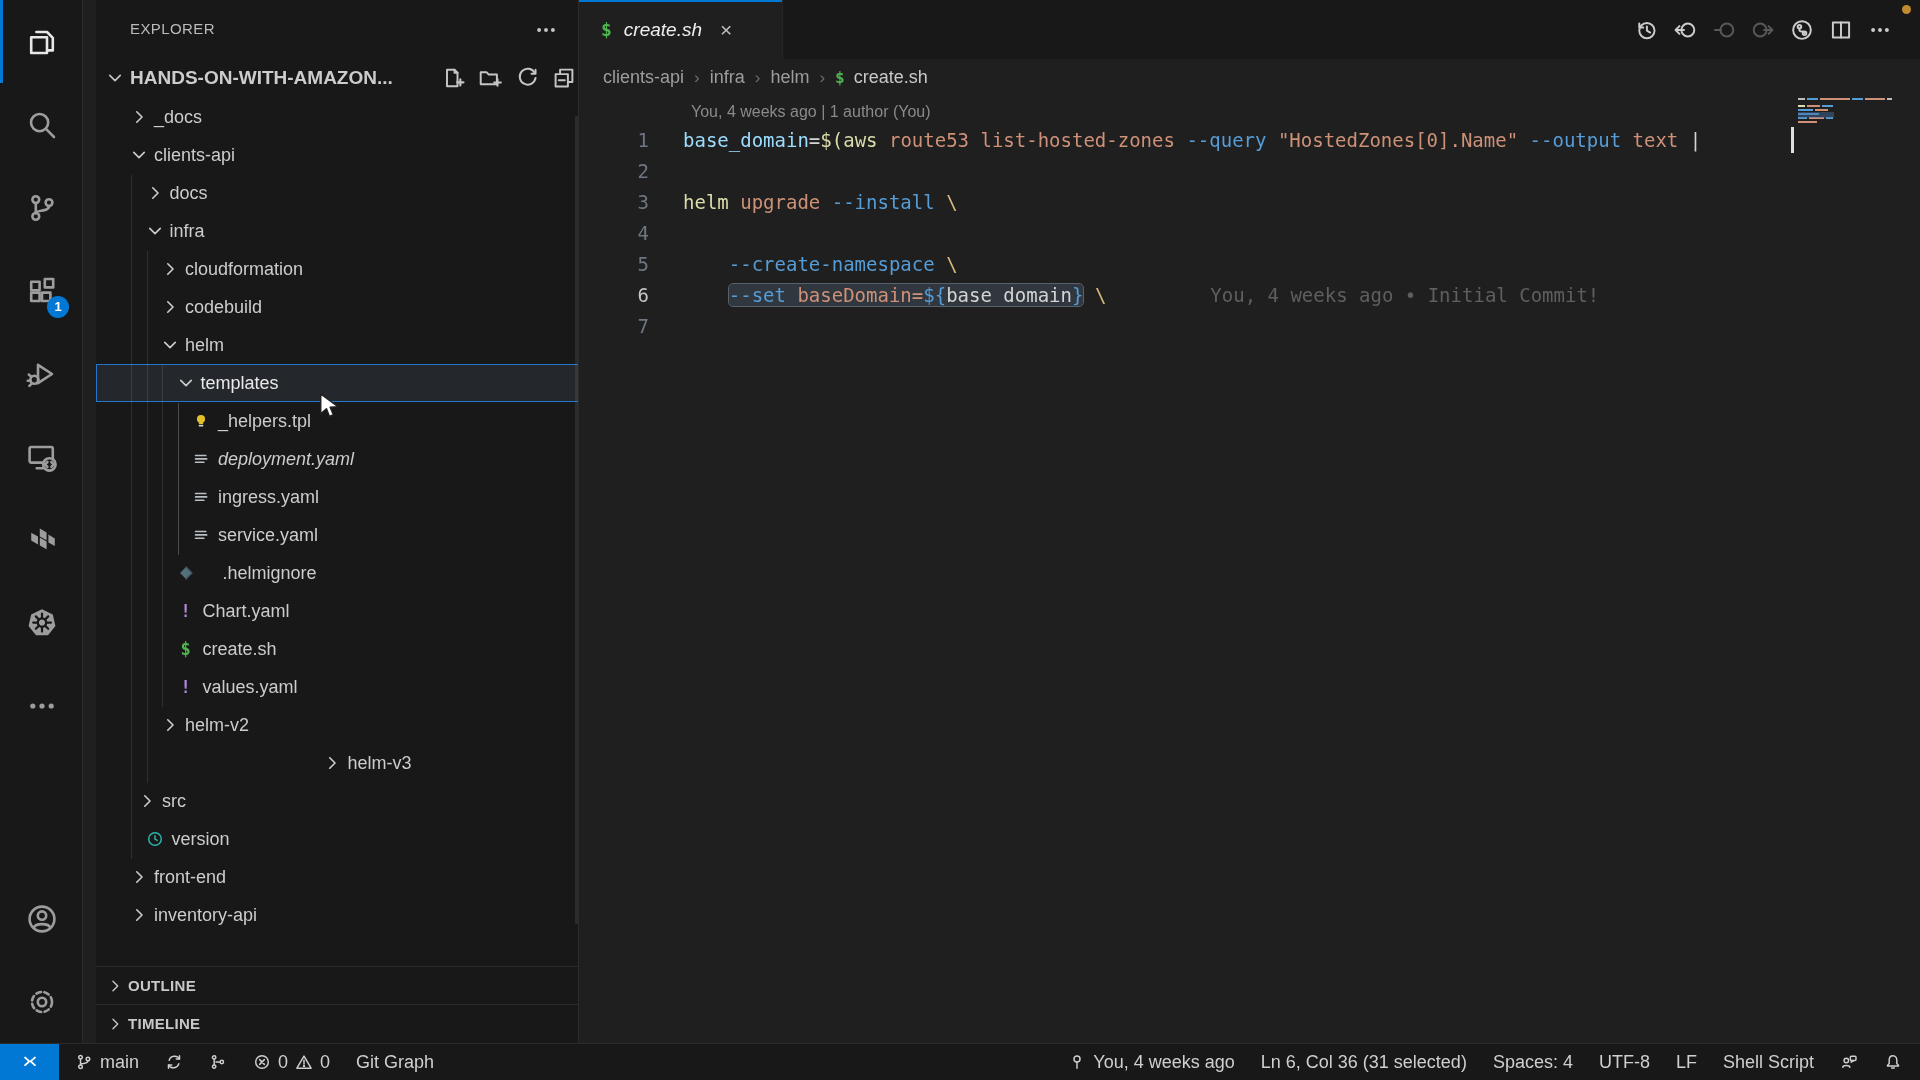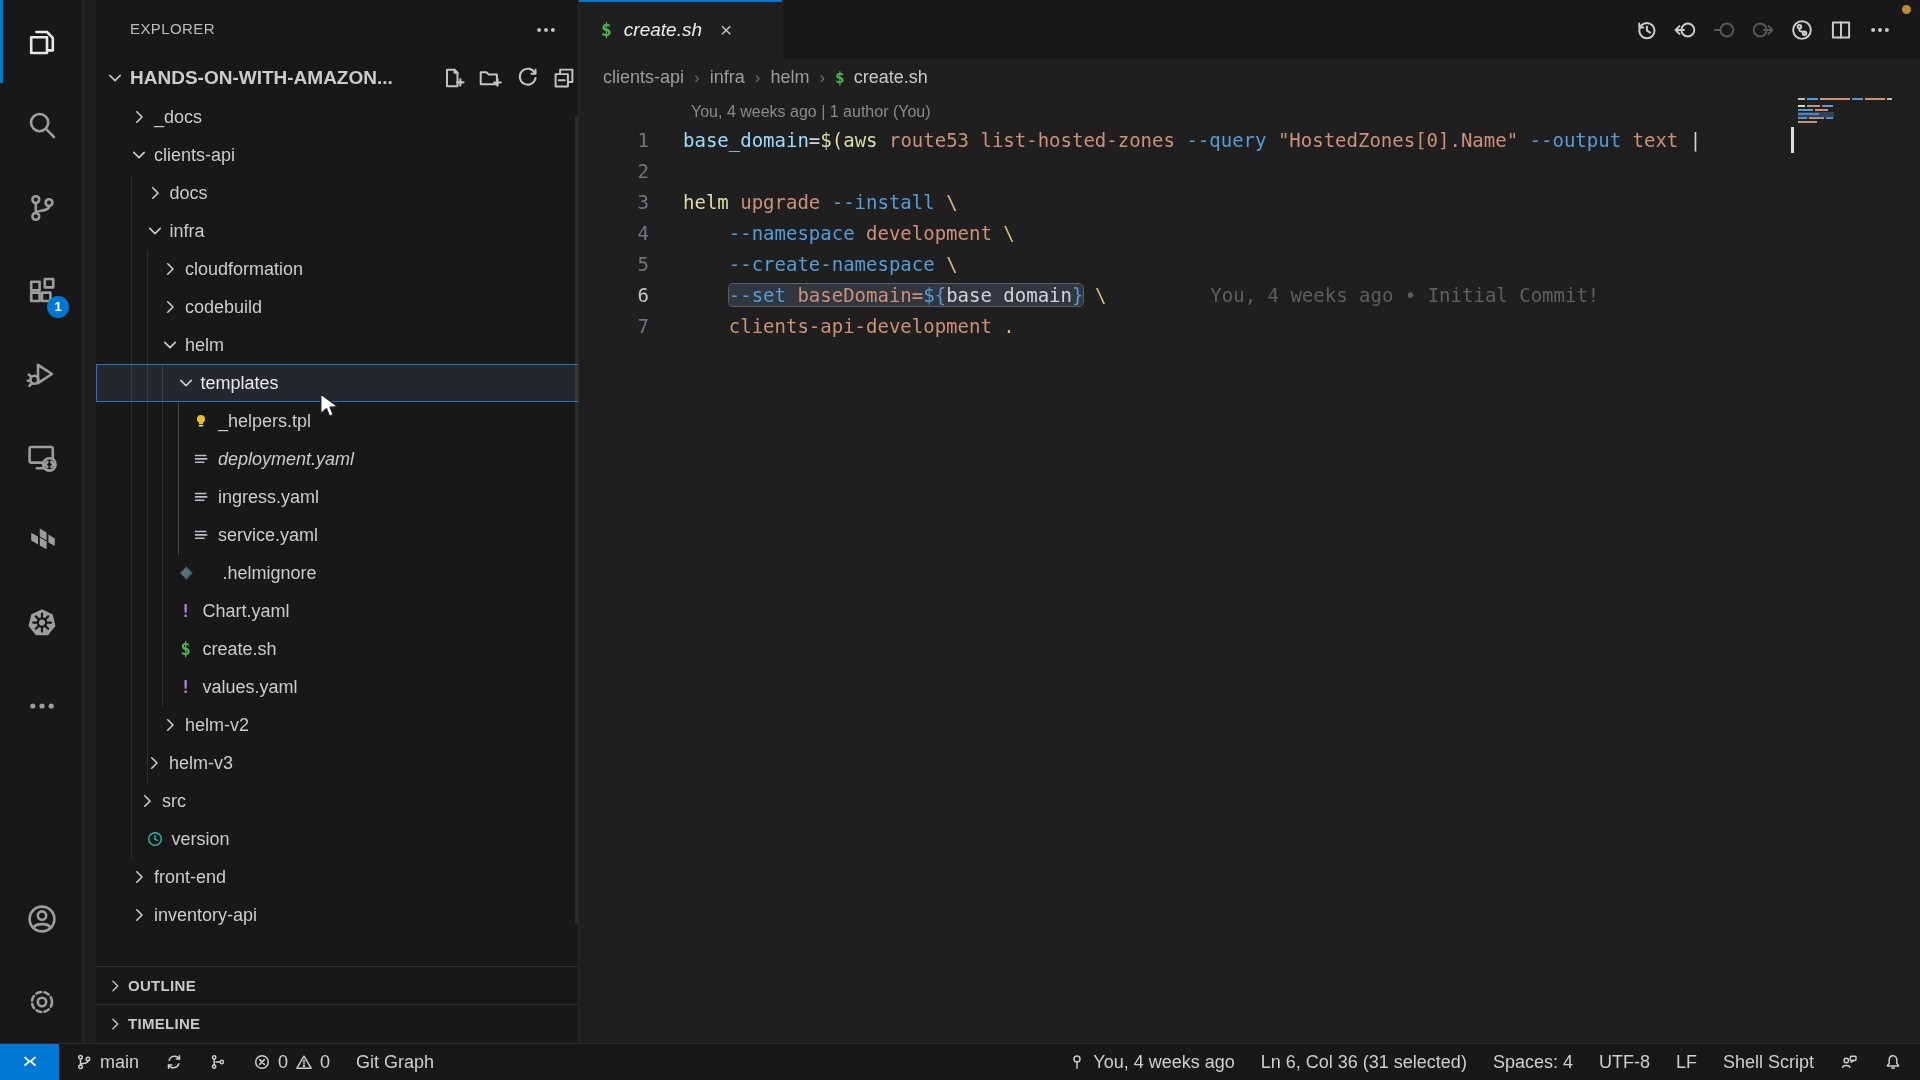--- a/index.html
+++ b/index.html
@@ -392,21 +392,21 @@
         <span>values.yaml</span>
       </div>
       <div class="trow" style="padding-left: 64px;">
         <span class="twisty">
           <svg viewBox="0 0 16 16">
             <path d="M6.2 3.8 10.4 8l-4.2 4.2"></path>
           </svg>
         </span>
         <span>helm-v2</span>
       </div>
-      <div class="trow" style="padding-left: 48px;">
+      <div class="trow" style="padding-left: 48px; justify-content: center;">
         <span class="twisty">
           <svg viewBox="0 0 16 16">
             <path d="M6.2 3.8 10.4 8l-4.2 4.2"></path>
           </svg>
         </span>
         <span>helm-v3</span>
       </div>
       <div class="trow" style="padding-left: 41px;">
         <span class="twisty">
           <svg viewBox="0 0 16 16">
@@ -547,33 +547,31 @@
         <div class="cline">
           <span class="lnum">2</span>
           <span class="lcode"></span>
         </div>
         <div class="cline">
           <span class="lnum">3</span>
           <span class="lcode"><span class="tk-fn">helm</span><span class="tk-str"> upgrade </span><span class="tk-kw">--install</span><span class="tk-plain"> </span><span class="tk-esc">\</span></span>
         </div>
         <div class="cline">
           <span class="lnum">4</span>
-          <span class="lcode"><span class="tk-plain">    </span><span class="tk-kw">--namespace</span><span class="tk-str"> development </span><span class="tk-esc">\</span></span>
         </div>
         <div class="cline">
           <span class="lnum">5</span>
           <span class="lcode"><span class="tk-plain">    </span><span class="tk-kw">--create-namespace</span><span class="tk-plain"> </span><span class="tk-esc">\</span></span>
         </div>
         <div class="cline">
           <span class="lnum active">6</span>
           <span class="lcode"><span class="tk-plain">    </span><span class="sel-span"><span class="tk-kw">--set</span><span class="tk-str"> baseDomain=</span><span class="tk-kw">${</span><span class="tk-plain">base_domain</span><span class="tk-kw">}</span></span><span class="tk-plain"> </span><span class="tk-esc">\</span><span class="inline-blame">You, 4 weeks ago • Initial Commit!</span></span>
         </div>
         <div class="cline">
           <span class="lnum">7</span>
-          <span class="lcode"><span class="tk-plain">    </span><span class="tk-str">clients-api-development</span><span class="tk-esc"> .</span></span>
         </div>
       </div>
     <div id="minimap">
         <div class="mm-row" style="top: 1px;">
           <span class="mm-seg" style="background: rgb(189, 189, 189); width: 7px;"></span>
           <span class="mm-seg" style="background: rgb(86, 156, 214); width: 11px;"></span>
           <span class="mm-seg" style="background: rgb(206, 145, 120); width: 30px;"></span>
           <span class="mm-seg" style="background: rgb(86, 156, 214); width: 11px;"></span>
           <span class="mm-seg" style="background: rgb(206, 145, 120); width: 20px;"></span>
           <span class="mm-seg" style="background: rgb(189, 189, 189); width: 5px;"></span>

